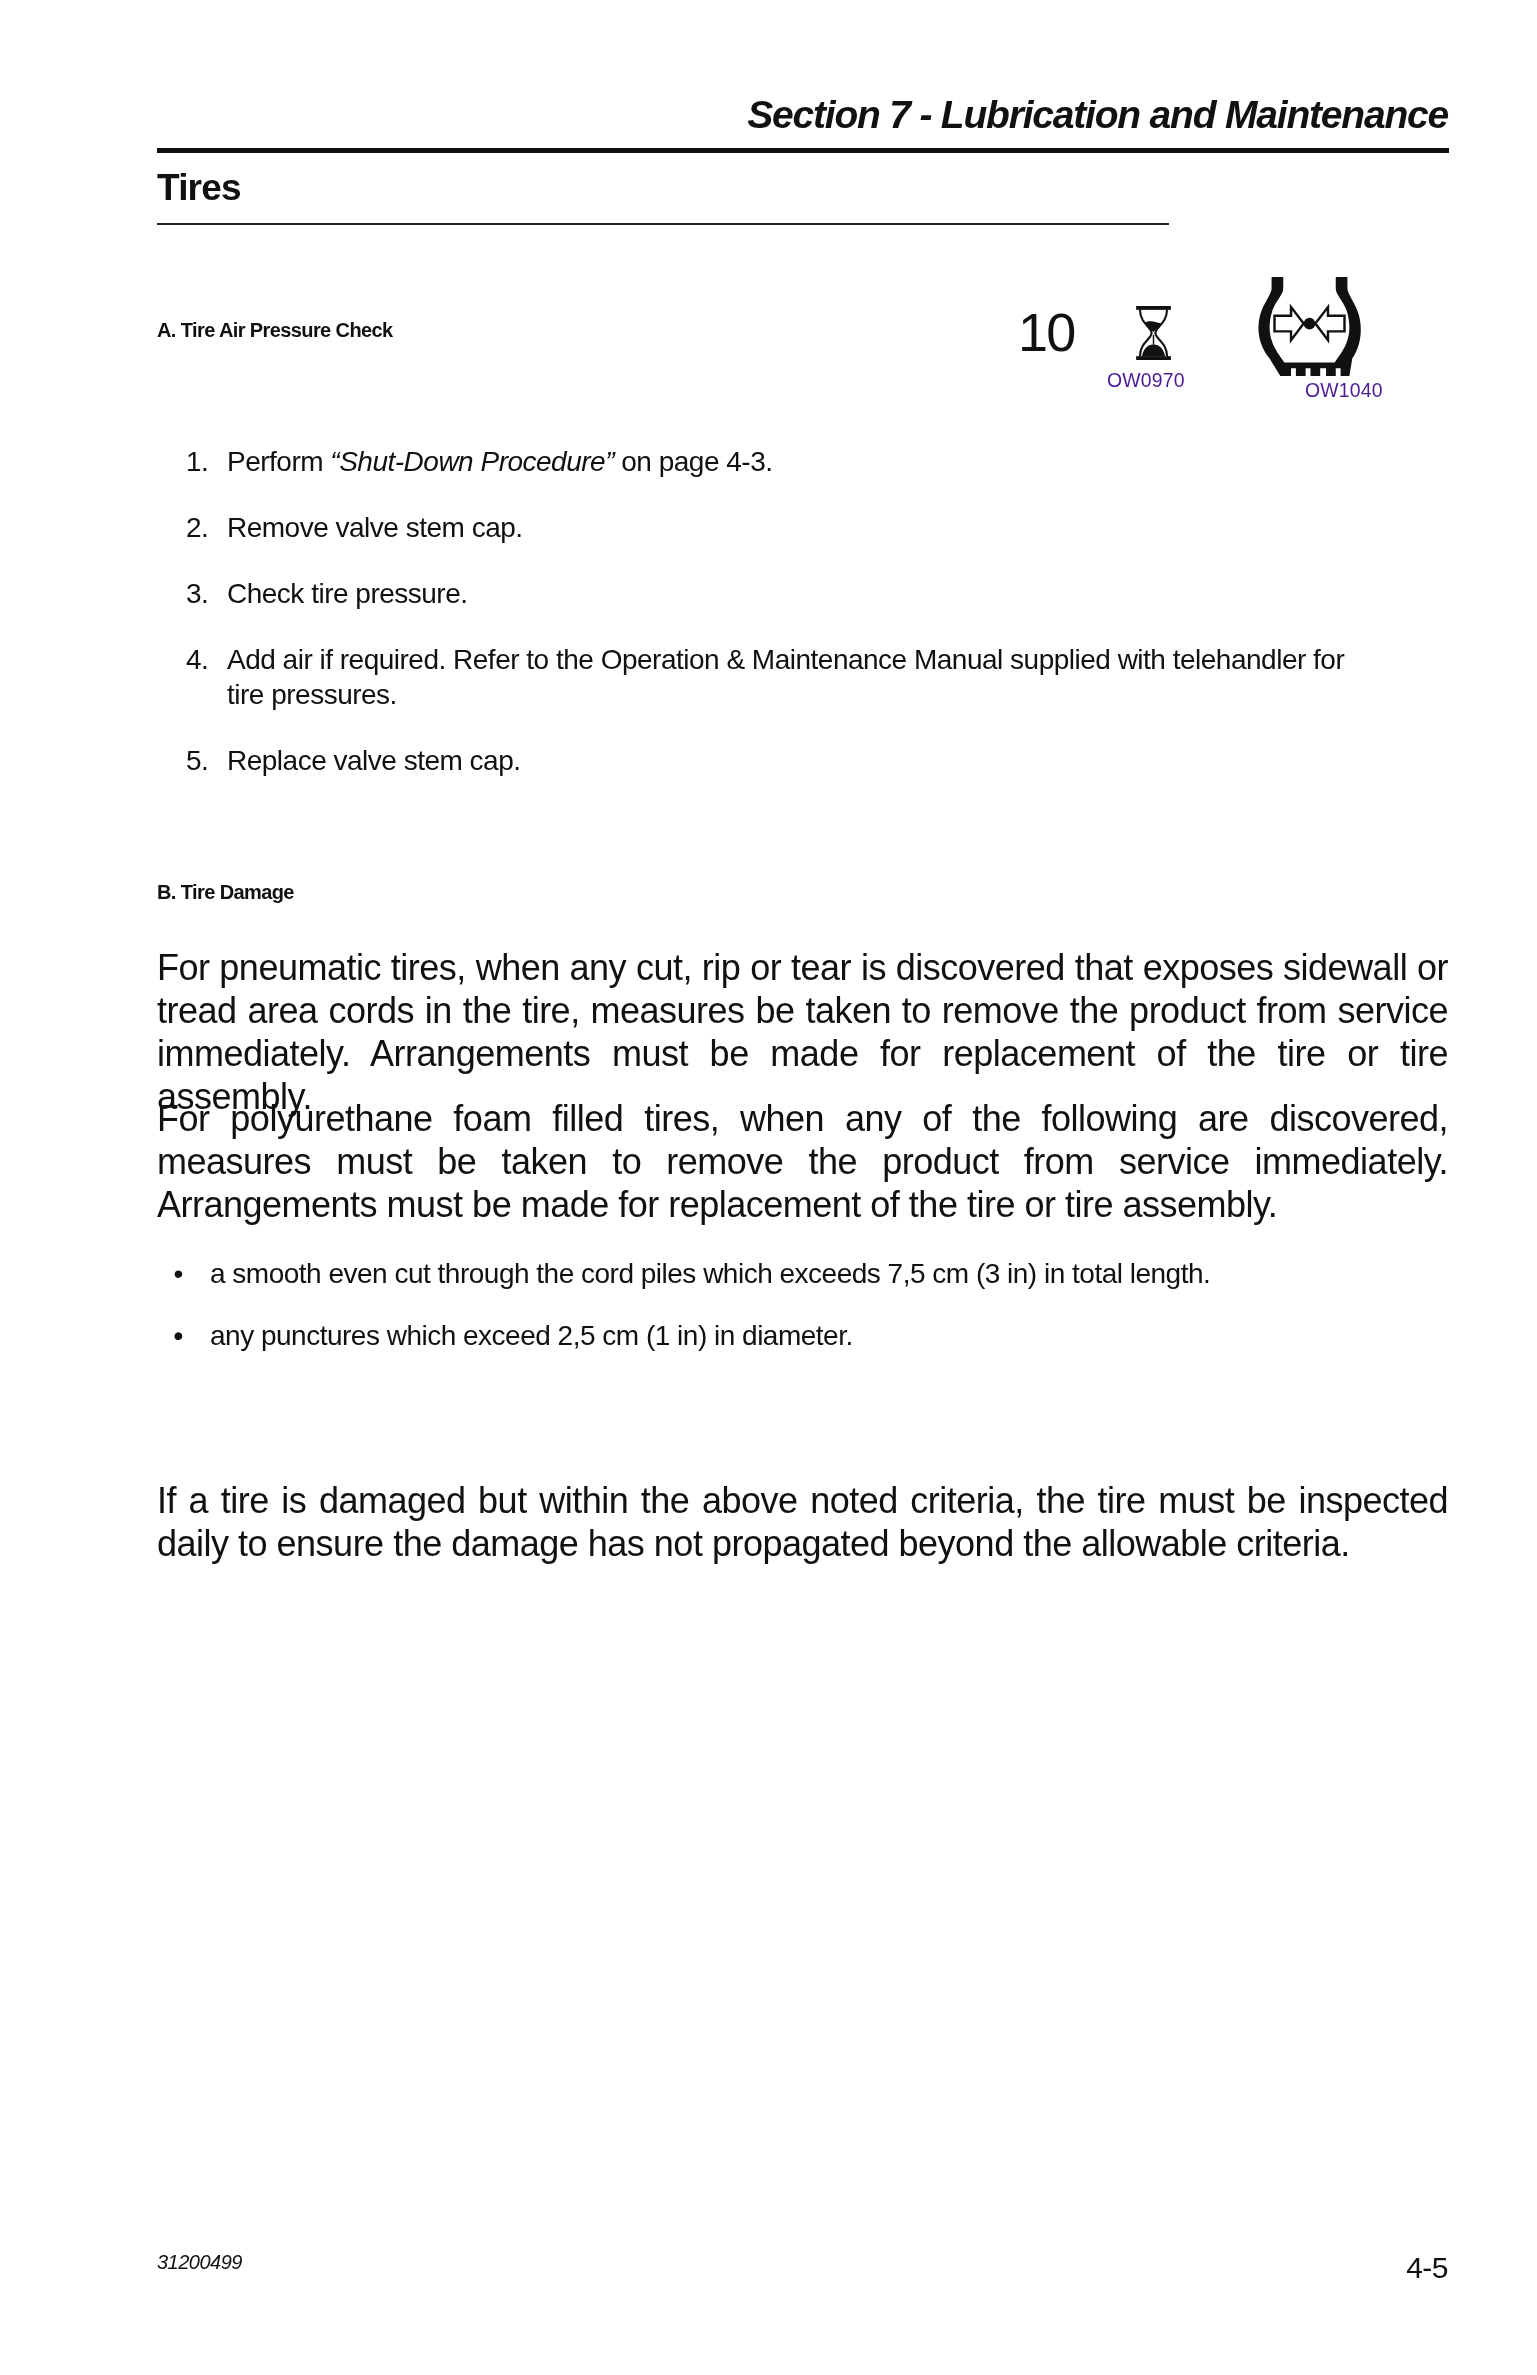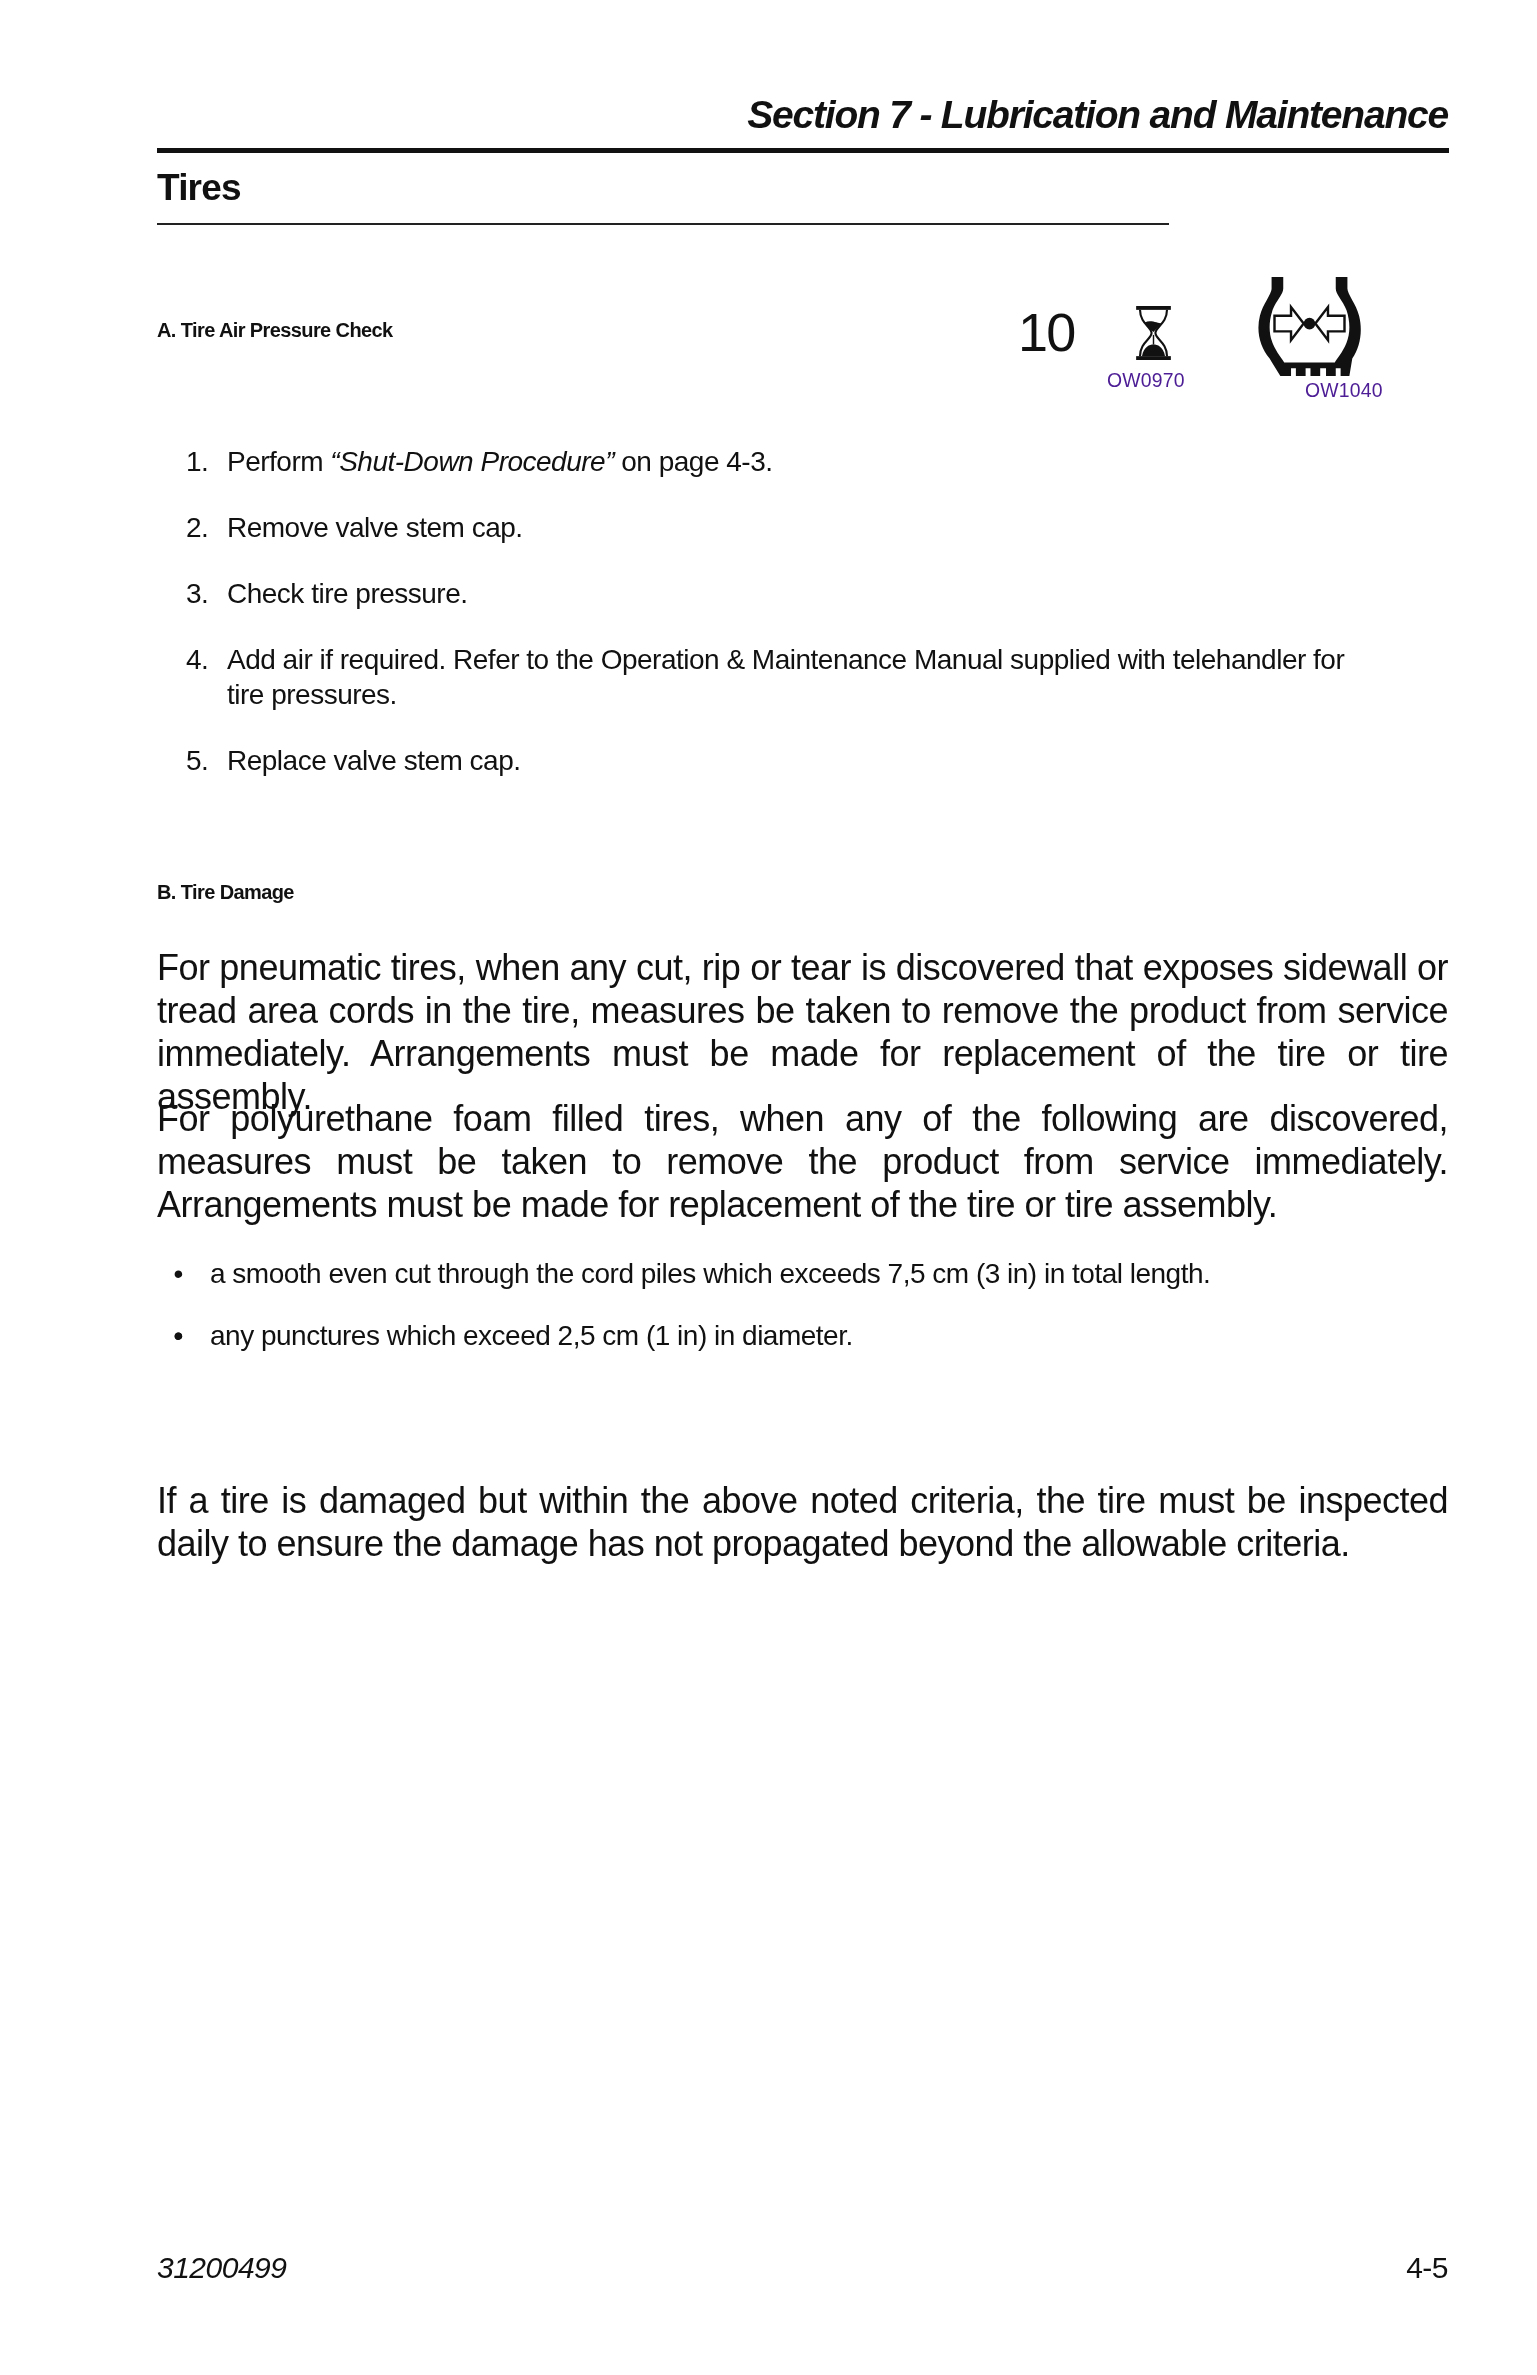--- a/index.html
+++ b/index.html
@@ -16,21 +16,21 @@
   .step { position: relative; padding-left: 70px; font-size: 28px; line-height: 35px;
           margin-bottom: 31px; letter-spacing: -0.5px; }
   .step-num { position: absolute; left: 29px; top: 0; }
   .step em { font-style: italic; }
   .para { left: 157px; width: 1291px; font-size: 36px; line-height: 43px; text-align: justify;
           letter-spacing: -0.5px; margin: 0; }
   .bullets { left: 157px; top: 1252px; width: 1291px; margin: 0; padding: 0; list-style: none; }
   .bullet-item { position: relative; padding-left: 53px; font-size: 28px; line-height: 43px;
                  text-align: justify; letter-spacing: -0.5px; margin-bottom: 19.4px; }
   .bullet-dot { position: absolute; left: 16.5px; top: 0; }
-  .footer-left { left: 157px; top: 2251px; font-size: 30px; font-style: italic; letter-spacing: -0.5px; }
+  .footer-left { left: 157px; top: 2251px; font-size: 20px; font-style: italic; letter-spacing: -0.5px; }
   .footer-right { right: 89px; top: 2251px; font-size: 30px; letter-spacing: -0.5px; }
   .icon-code { font-size: 19.4px; color: #4c1d95; letter-spacing: 0.2px; }
   .interval-num { left: 1018px; top: 297px; font-size: 54px; font-weight: normal; letter-spacing: -1.9px; line-height: 70px; }
 </style>
 </head>
 <body>
 
 <div class="abs section-title">Section 7 - Lubrication and Maintenance</div>
 <div class="abs thick-rule"></div>
 <div class="abs page-title">Tires</div>

